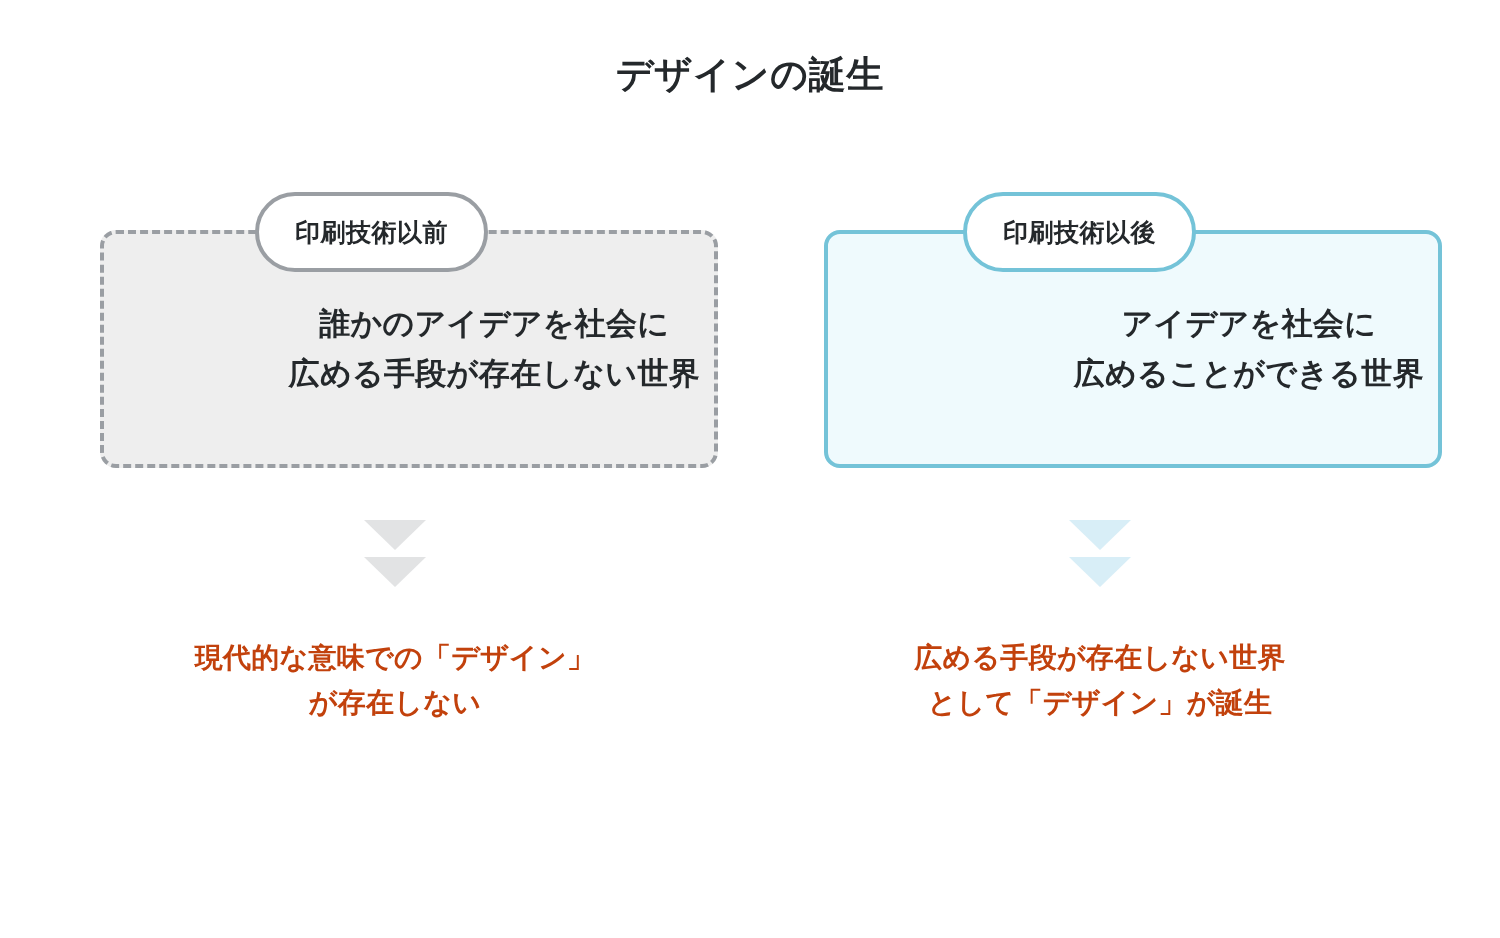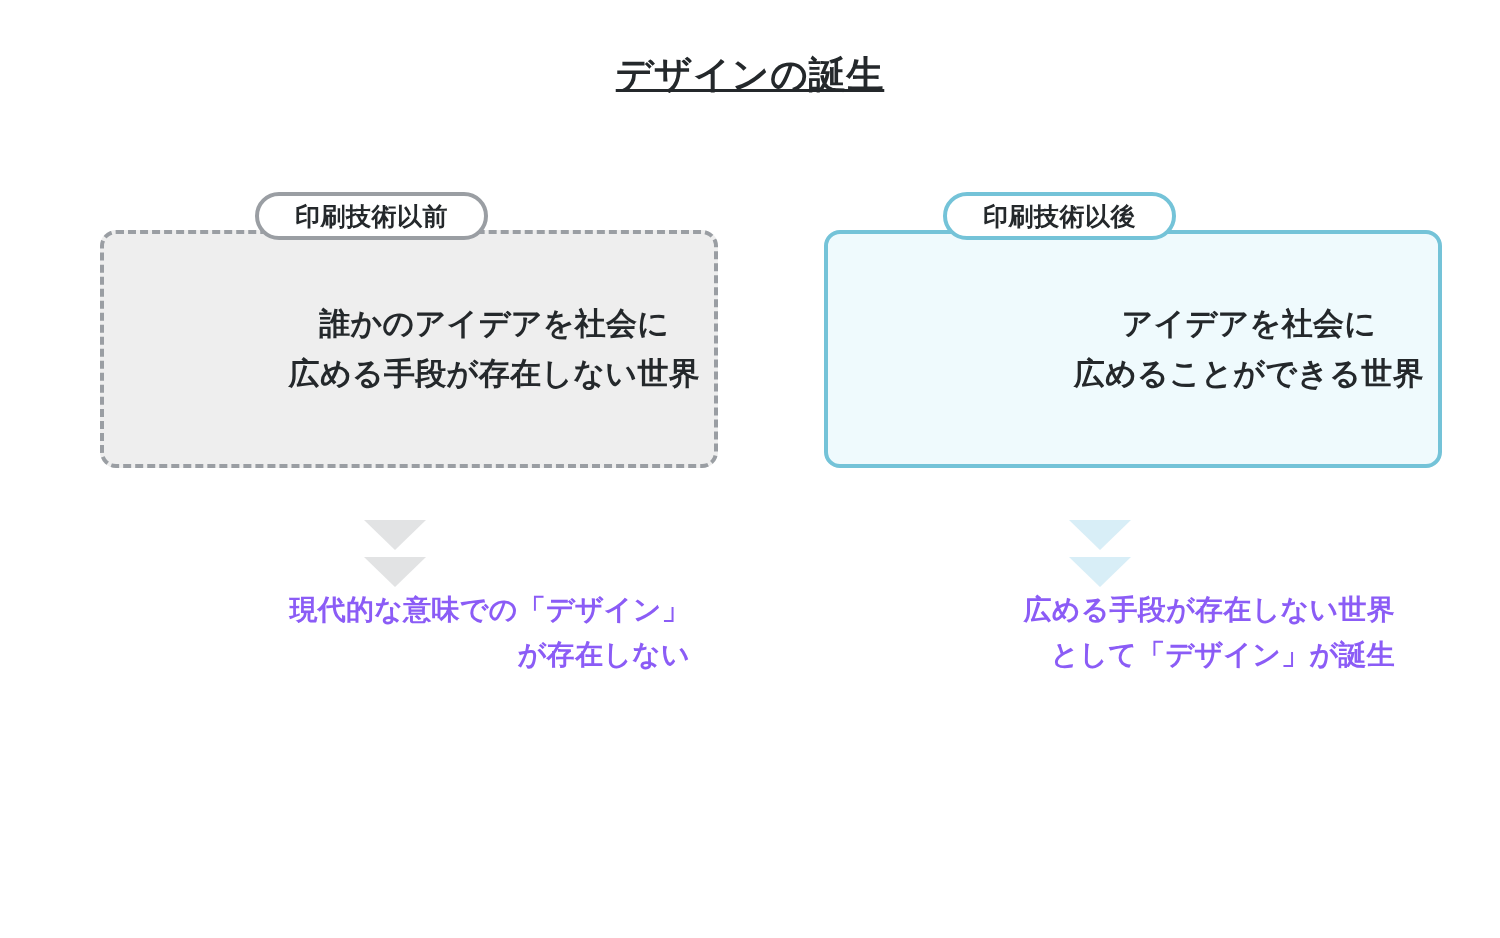--- a/index.html
+++ b/index.html
@@ -23,21 +23,20 @@
   .title {
     position: absolute;
     top: 50px;
     left: 0;
     width: 1500px;
     text-align: center;
     font-size: 37px;
     font-weight: 700;
     letter-spacing: 0.02em;
     color: #24282b;
-    text-decoration: underline;
   }
 
   
   .column {
     position: absolute;
     top: 192px;
     width: 600px;
   }
   .column.left  { left: 100px; }
   .column.right { left: 805px; }
@@ -72,40 +71,40 @@
     color: #24282b;
     letter-spacing: 0.01em;
     white-space: pre-line;
     padding: 0 14px;
   }
 
   
   .badge {
     position: absolute;
     top: 0;
-    height: 48px;
+    height: 80px;
     padding: 0 36px;
     background: #ffffff;
     border-radius: 40px;
     display: flex;
     align-items: center;
     justify-content: center;
     font-size: 25px;
     font-weight: 700;
     color: #24282b;
     letter-spacing: 0.02em;
     z-index: 5;
     white-space: nowrap;
   }
   .badge.before {
     left: 155px;
     border: 4px solid #9a9ea3;
   }
   .badge.after {
-    left: 138px;
+    left: 158px;
     border: 4px solid #74c3d8;
   }
 
   
   .arrows {
     width: 590px;
     margin-top: 52px;
     display: flex;
     flex-direction: column;
     align-items: center;
@@ -116,25 +115,26 @@
     height: 0;
     border-left: 31px solid transparent;
     border-right: 31px solid transparent;
   }
   .tri.gray { border-top: 30px solid #e2e3e4; }
   .tri.blue { border-top: 30px solid #d8eef7; }
 
   
   .caption {
     width: 590px;
-    text-align: right;
+    margin-top: 48px;
+    text-align: center;
     font-size: 28px;
     font-weight: 700;
     line-height: 1.62;
-    color: #8b5cf6;
+    color: #c2410c;
     letter-spacing: 0.01em;
     white-space: pre-line;
   }
 
   
   .logo {
     position: absolute;
     left: 48px;
     bottom: 40px;
     display: flex;

